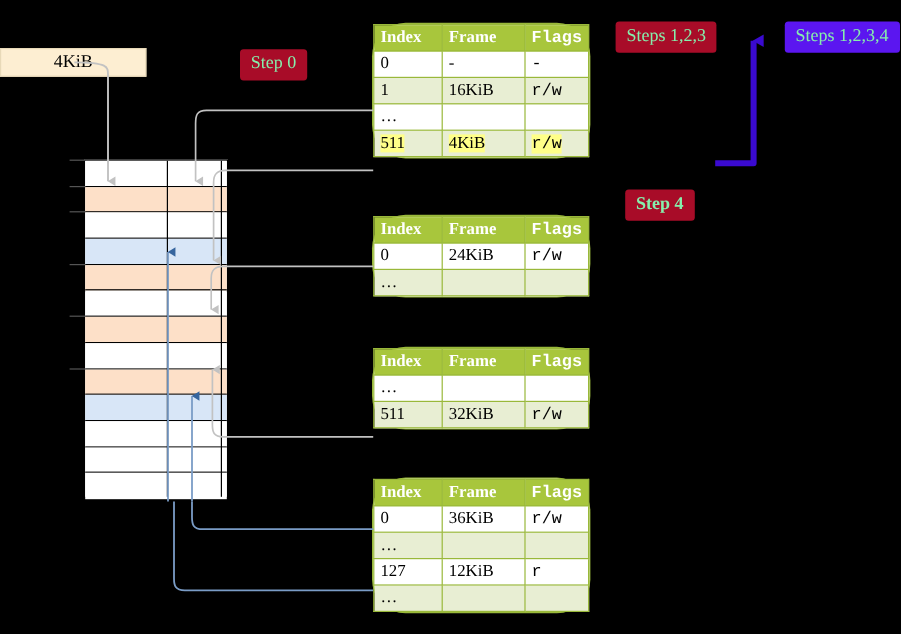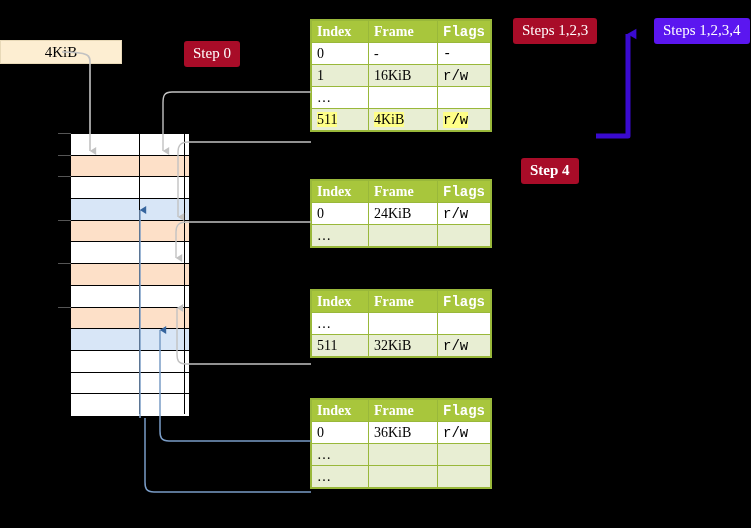--- a/index.html
+++ b/index.html
@@ -2,42 +2,42 @@
 <html><head>
 <meta charset="utf-8">
 <style>
   html,body{margin:0;padding:0;background:#000;}
   body{width:751px;height:528px;position:relative;overflow:hidden;
        font-family:"Liberation Serif","DejaVu Serif",serif;}
 
   .stage{position:absolute;left:0;top:0;width:751px;height:528px;}
 
   
-  .badge{position:absolute;color:#ffffff;font-size:15px;line-height:1;
+  .badge{position:absolute;color:#86efac;font-size:15px;line-height:1;
          padding:5px 9px 6px;border-radius:3px;white-space:nowrap;
          font-family:"Liberation Serif","DejaVu Serif",serif;}
   .badge.red{background:#a80c28;}
   .badge.blue{background:#5b16f0;}
 
   
   .kib-box{position:absolute;background:#fdeed2;border:1px solid #e8d9b8;
            display:flex;align-items:center;justify-content:center;
            font-size:15px;color:#000;}
 
   
   .mem{position:absolute;border:1px solid #000;box-sizing:border-box;background:#fff;}
   .mem-row{position:absolute;left:0;right:0;box-sizing:border-box;
            border-bottom:1px solid #000;}
   .mem-row.last{border-bottom:none;}
   .mem-vline{position:absolute;top:0;bottom:0;width:1px;background:#000;}
   .tick{position:absolute;height:1px;background:#555;}
 
   
   .ptable{position:absolute;border-collapse:collapse;background:#fff;
-          font-size:14px;color:#000;box-shadow:0 0 0 1px #99b83a;}
+          font-size:14px;color:#000;box-shadow:0 0 0 1px #99b83a;border-radius:27px;}
   .ptable td,.ptable th{border:1px solid #99b83a;padding:2px 5px;
           height:22px;box-sizing:border-box;text-align:left;
           font-weight:normal;vertical-align:middle;}
   .ptable th{background:#a8c63c;color:#fff;font-weight:bold;font-size:14px;}
   .ptable tr.alt td{background:#e8eed3;}
   .ptable tr.white td{background:#fff;}
   .c-index{width:57px;}
   .c-frame{width:69px;}
   .c-flags{width:53px;font-family:Liberation Mono, monospace;}
   .hl{background:#ffff88;}
@@ -159,30 +159,35 @@
           <tr class="white">
             <td class="c-index">0</td>
             <td class="c-frame">36KiB</td>
             <td class="c-flags">r/w</td>
           </tr>
           <tr class="alt">
             <td class="c-index">…</td>
             <td class="c-frame"></td>
             <td class="c-flags"></td>
           </tr>
+          <tr class="white">
+            <td class="c-index">127</td>
+            <td class="c-frame">12KiB</td>
+            <td class="c-flags">r</td>
+          </tr>
           <tr class="alt">
             <td class="c-index">…</td>
             <td class="c-frame"></td>
             <td class="c-flags"></td>
           </tr>
         </tbody>
       </table>
     </div>
   <div id="badges-host">
-      <div class="badge red" style="left: 184px; top: 41px;"><span>Step 0</span></div>
+      <div class="badge red" style="left: 200px; top: 41px;"><span>Step 0</span></div>
       <div class="badge red" style="left: 513px; top: 18px;"><span>Steps 1,2,3</span></div>
       <div class="badge blue" style="left: 654px; top: 18px;"><span>Steps 1,2,3,4</span></div>
       <div class="badge red" style="left: 521px; top: 158px; font-weight: bold;"><span>Step 4</span></div>
     </div>
 
   <svg class="links" viewBox="0 0 751 528">
     <defs>
       <marker id="ag" markerWidth="9" markerHeight="9" refX="4.5" refY="7.4" orient="auto" markerUnits="userSpaceOnUse">
         <path d="M0.6,1.2 L4.5,7.6 L8.4,1.2 Z" fill="#c2c2c2"></path>
       </marker>

